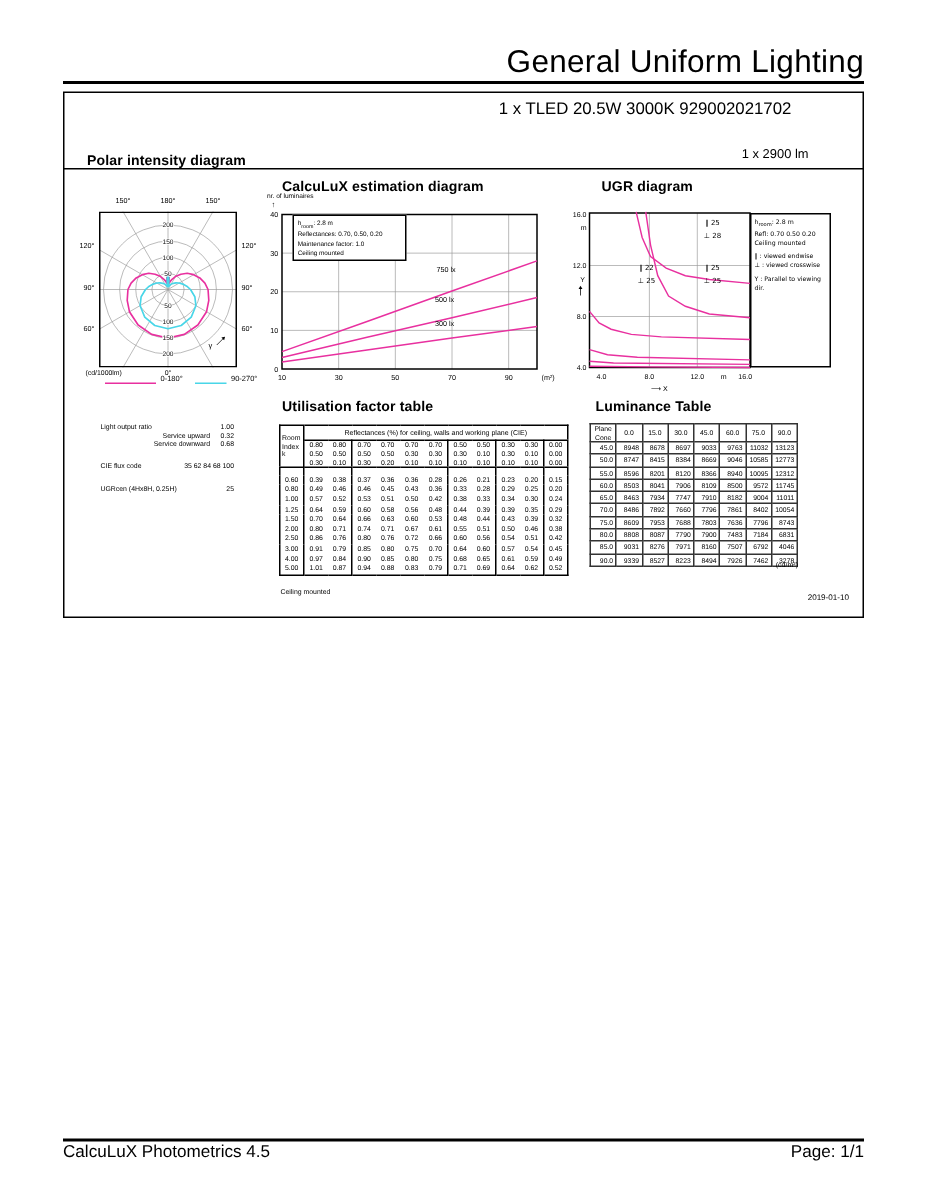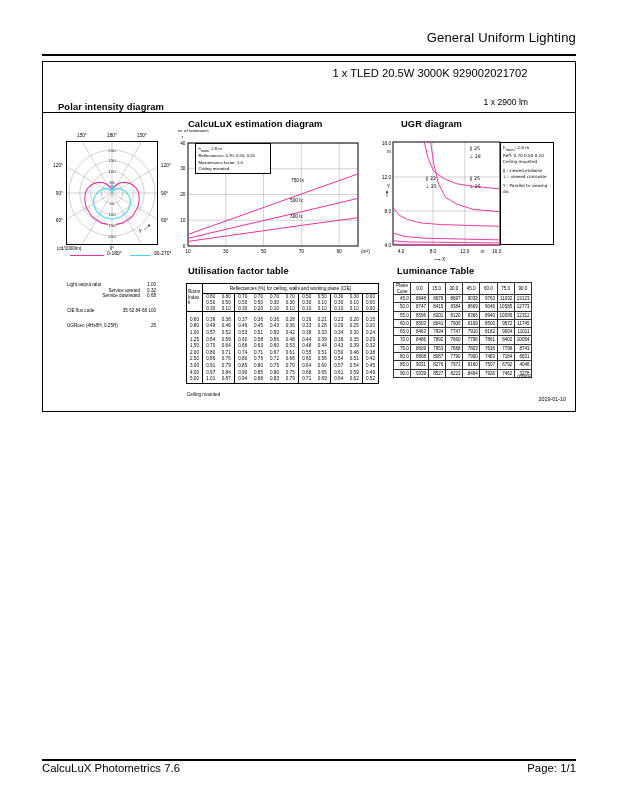--- a/index.html
+++ b/index.html
@@ -1,24 +1,24 @@
 <!DOCTYPE html>
 <html><head>
 <meta charset="utf-8">
 <style>
   html,body{margin:0;padding:0;background:#fff;}
   .page{position:relative;width:618px;height:800px;background:#ffffff;
         font-family:"Liberation Sans","DejaVu Sans",sans-serif;color:#000;overflow:hidden;}
   
-  .hdr-title{position:absolute;right:42px;top:30px;font-size:13px;letter-spacing:.2px;}
+  .hdr-title{position:absolute;right:42px;top:30px;font-size:21px;letter-spacing:.2px;}
   .hdr-rule{position:absolute;left:42px;top:54px;width:534px;height:1.8px;background:#000;}
   
   .main-box{position:absolute;left:42px;top:61px;width:534px;height:351px;border:1.6px solid #000;box-sizing:border-box;}
   .prod-title{position:absolute;left:280px;top:67px;width:300px;text-align:center;font-weight:400;font-size:11.2px;}
-  .lumens{position:absolute;right:90px;top:97px;font-size:8.6px;}
+  .lumens{position:absolute;right:79px;top:97px;font-size:8.6px;}
   .box-divider{position:absolute;left:42px;top:112px;width:534px;height:1.2px;background:#000;}
   .sec-title{position:absolute;font-size:9.4px;font-weight:700;letter-spacing:.1px;}
   
   #polar-svg{position:absolute;left:66px;top:141px;width:92px;height:104px;overflow:hidden;}
   .plbl{position:absolute;font-size:4.8px;transform:translate(-50%,-50%);white-space:nowrap;}
   .pl-l{transform:translate(-100%,-50%);}
   .pl-r{transform:translate(0,-50%);}
   .polar-unit{position:absolute;left:57px;top:246px;font-size:4.6px;}
   .polar-zero{position:absolute;left:112px;top:246px;font-size:4.6px;transform:translateX(-50%);}
   .leg-line{position:absolute;height:1.2px;}
@@ -570,16 +570,16 @@
             <td>3278</td>
           </tr>
         </tbody>
       </table>
     </div>
   <div class="lum-unit">(cd/m²)</div>
 
   <div class="doc-date">2019-01-10</div>
 
   <div class="ftr-rule"></div>
-  <div class="ftr ftr-left">CalcuLuX Photometrics 7.6</div>
+  <div class="ftr ftr-left">CalcuLuX Photometrics 4.5</div>
   <div class="ftr ftr-right">Page: 1/1</div>
 
 </div>
 
 </body></html>

